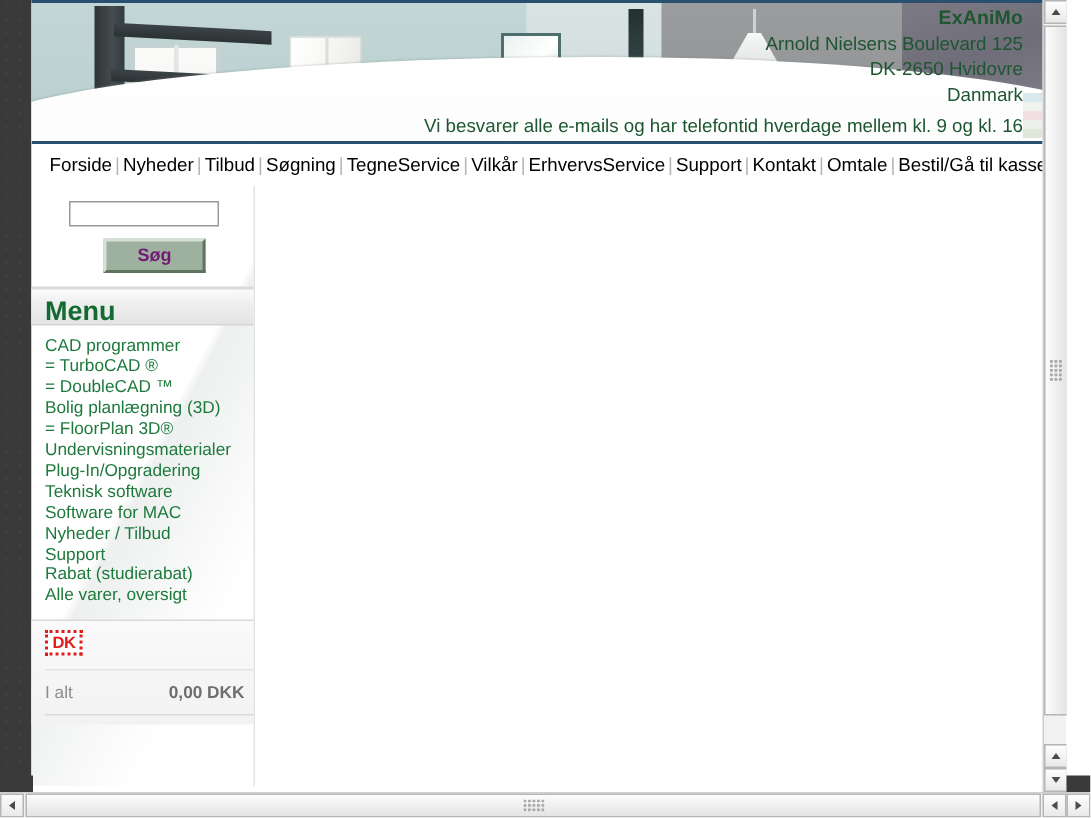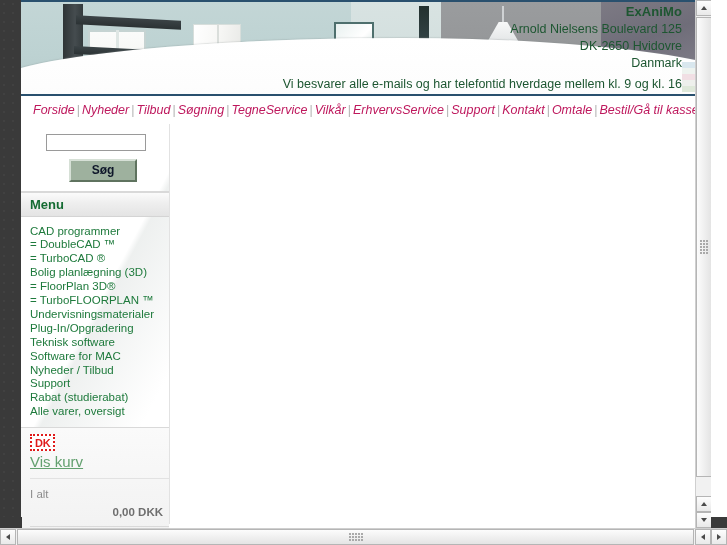--- a/index.html
+++ b/index.html
@@ -198,25 +198,24 @@
     width: 689px;
     padding: 6px 12px 6px 12px;
     box-sizing: border-box;
     text-align: center;
     font-size: 12.5px;
     color: #8e8e8e;
     line-height: 16px;
     background: #ffffff;
   }
   #navbar .nav-link {
-    color: #be185d;
+    color: #000000;
     text-decoration: none;
     cursor: pointer;
     white-space: nowrap;
-    font-style: italic;
   }
   #navbar .nav-sep { color: #b4b4b4; padding: 0 2px; }
 
   
   #cols {
     position: relative;
     width: 689px;
     height: 400px;
   }
 
@@ -259,21 +258,21 @@
     margin-left: 2px;
   }
   #search-btn-row { text-align: center; padding-top: 8px; }
   #search-button {
     display: inline-block;
     min-width: 46px;
     padding: 2px 9px 3px 9px;
     font-family: "Liberation Sans", sans-serif;
     font-size: 12px;
     font-weight: bold;
-    color: #0f172a;
+    color: #701a75;
     background: #9eb19e;
     border-top: 2px solid #d6e0d6;
     border-left: 2px solid #d6e0d6;
     border-right: 2px solid #5f735f;
     border-bottom: 2px solid #5f735f;
     cursor: pointer;
     margin-left: 16px;
   }
 
   
@@ -287,21 +286,21 @@
   #menu-band {
     position: relative;
     height: 23px;
     background: linear-gradient(180deg,#fbfbfb 0%, #eeeeee 45%, #e4e4e4 100%);
     border-top: 1px solid #d9d9d9;
     border-bottom: 1px solid #d4d4d4;
   }
   #menu-band-label {
     position: absolute;
     left: 9px; top: 4px;
-    font-size: 13px;
+    font-size: 18px;
     font-weight: bold;
     color: #146b32;
   }
 
   
   #menu-list {
     position: relative;
     padding: 8px 0 8px 9px;
   }
   .menu-link {
@@ -352,21 +351,21 @@
     padding-right: 6px;
     font-size: 11.5px;
     color: #8d8d8d;
   }
   #cart-count { line-height: 14px; }
   #cart-total-row {
     display: flex;
     justify-content: space-between;
     line-height: 14px;
   }
-  #cart-total-value { font-weight: bold; color: #6e6e6e; margin-top: 18px; }
+  #cart-total-value { font-weight: bold; color: #6e6e6e; }
   #cart-bottom-rule {
     border-top: 1px solid #d9d9d9;
     margin-top: 7px;
   }
 
   
   #content {
     position: absolute;
     left: 149px; top: 0;
     width: 540px; height: 400px;
@@ -552,40 +551,38 @@
           </div>
 
           <div class="side-rule" style="margin-top:9px;"></div>
 
           <div id="menu-band">
             <span id="menu-band-label">Menu</span>
           </div>
 
           <div id="menu-list">
               <a class="menu-link">CAD programmer</a>
+              <a class="menu-link">= TurboCAD ®</a>
               <a class="menu-link">= DoubleCAD ™</a>
-              <a class="menu-link">= TurboCAD ®</a>
               <a class="menu-link">Bolig planlægning (3D)</a>
               <a class="menu-link">= FloorPlan 3D®</a>
-              <a class="menu-link">= TurboFLOORPLAN ™</a>
               <a class="menu-link">Undervisningsmaterialer</a>
               <a class="menu-link">Plug-In/Opgradering</a>
               <a class="menu-link">Teknisk software</a>
               <a class="menu-link">Software for MAC</a>
               <a class="menu-link">Nyheder / Tilbud</a>
               <a class="menu-link">Support</a>
               <a class="menu-link">Rabat (studierabat)</a>
               <a class="menu-link">Alle varer, oversigt</a>
             </div>
 
           <div id="cart-band">
             <span id="dk-logo">
               <span id="dk-logo-text">DK</span>
             </span>
-            <a id="cart-link">Vis kurv</a>
             <div id="cart-totals">
               <div id="cart-total-row">
                 <span>I alt</span>
                 <span id="cart-total-value">0,00 DKK</span>
               </div>
             </div>
             <div id="cart-bottom-rule"></div>
           </div>
 
         </div>

